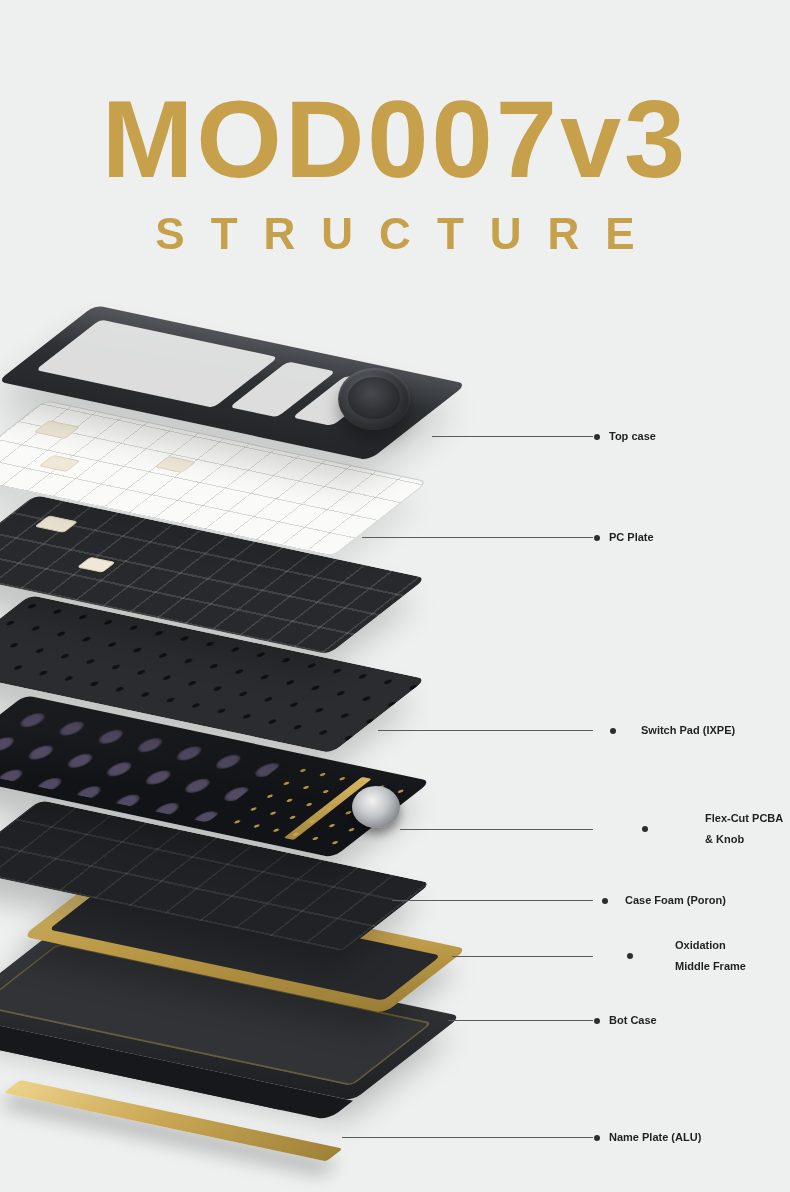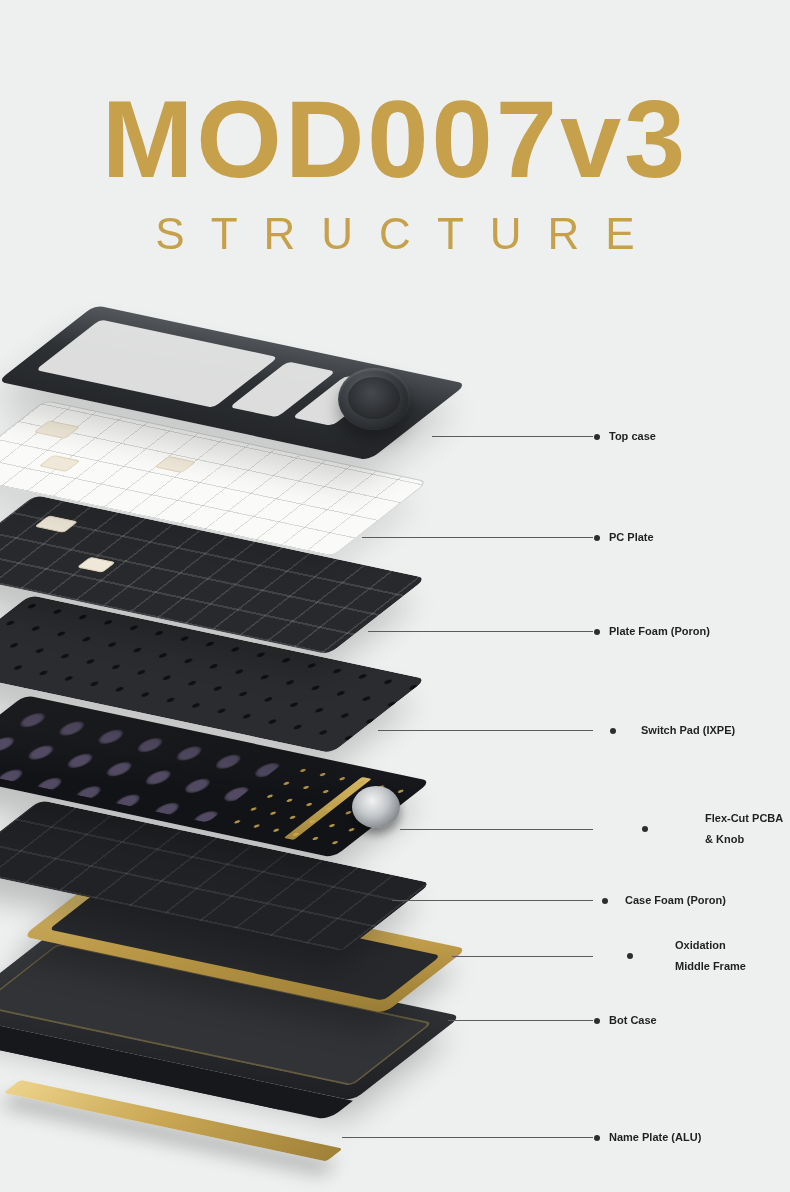--- a/index.html
+++ b/index.html
@@ -2,21 +2,21 @@
 <html style="--accent: #c6a04a; --bg: #eef0ef; --label: #1f2020; --gold_dark: #9f8138; --case_dark: #2e3134;"><head>
 <meta charset="utf-8">
 <style>
   html,body{margin:0;padding:0;}
   body{font-family:"Liberation Sans","DejaVu Sans",sans-serif;background:#e3e5e4;}
   .page{position:relative;width:790px;height:1192px;overflow:hidden;margin:0 auto;background:var(--bg,#eef0ef);}
 
   
   .header{position:absolute;top:84px;left:0;right:0;text-align:center;z-index:25;}
   .title{font-size:110px;font-weight:700;letter-spacing:3px;line-height:1;color:var(--accent,#c6a04a);}
-  .subtitle{margin-top:18px;font-size:44px;font-weight:400;letter-spacing:26px;padding-left:26px;line-height:1;color:var(--accent,#c6a04a);}
+  .subtitle{margin-top:18px;font-size:44px;font-weight:700;letter-spacing:26px;padding-left:26px;line-height:1;color:var(--accent,#c6a04a);}
 
   
   .layer{position:absolute;transform-origin:0 0;transform:rotate(12deg) skewX(-40deg);border-radius:8px;}
 
   .l-topcase{left:95px;top:305px;width:380px;height:95px;z-index:19;
     background:linear-gradient(178deg,#54575c,#2e3134 45%,#232528);
     box-shadow:18px 26px 30px rgba(0,0,0,.16);}
   .cutout{position:absolute;background:rgba(233,235,233,.93);border-radius:5px;}
   .cut1{left:5%;top:14%;width:48%;height:66%;}
   .cut2{left:56%;top:16%;width:13%;height:60%;}
@@ -167,28 +167,20 @@
 
   <div class="callout" style="left:362px;top:527px;text-align:right;">
     <span class="leader" style="width:231px"></span>
     <span class="cdot"></span>
     <span class="ctext">
       <span>PC Plate</span>
       <span></span>
     </span>
   </div>
 
-  <div class="callout" style="left:368px;top:621px;">
-    <span class="leader" style="width:225px"></span>
-    <span class="cdot"></span>
-    <span class="ctext">
-      <span>Plate Foam (Poron)</span>
-      <span></span>
-    </span>
-  </div>
 
   <div class="callout" style="left:378px;top:720px;gap:16px;">
     <span class="leader" style="width:215px"></span>
     <span class="cdot"></span>
     <span class="ctext">
       <span>Switch Pad (IXPE)</span>
       <span></span>
     </span>
   </div>
 

